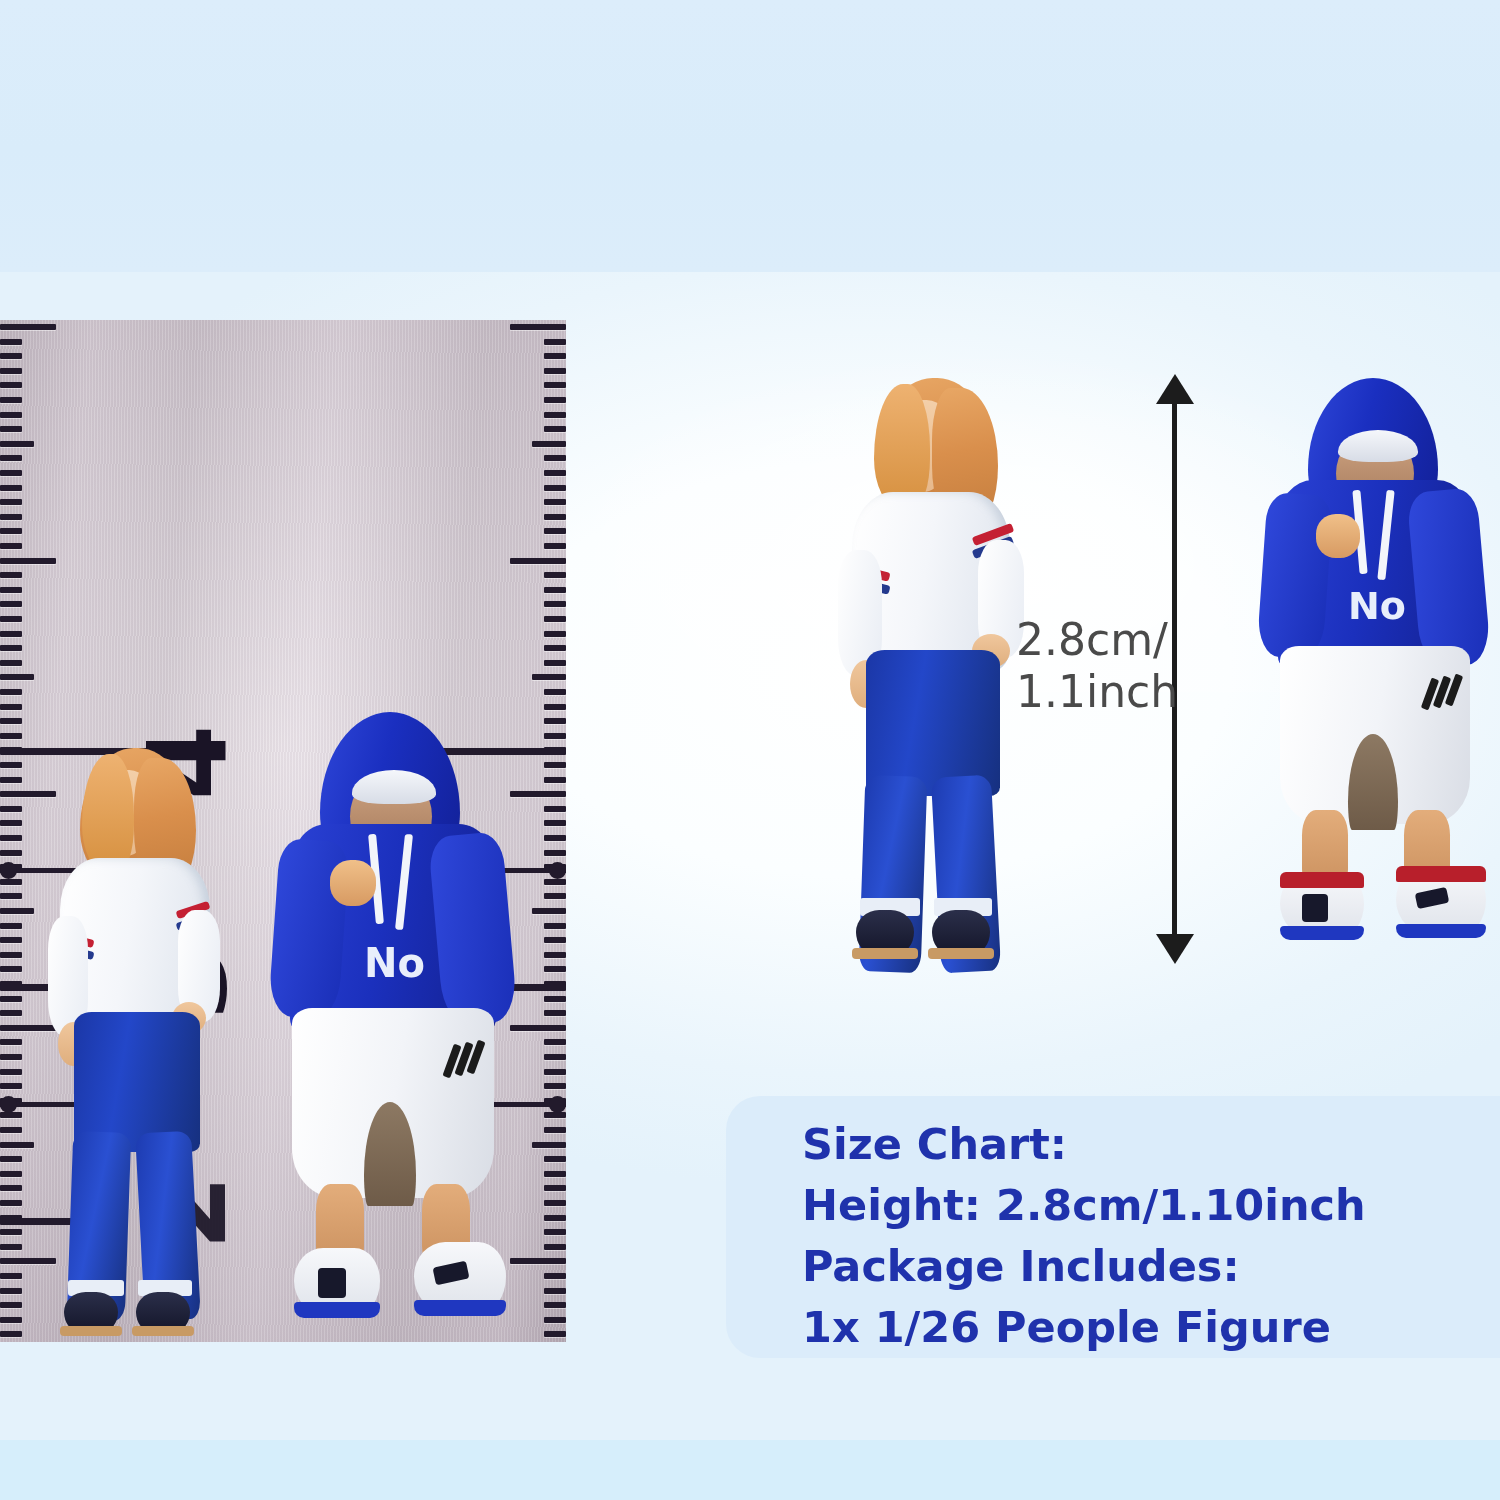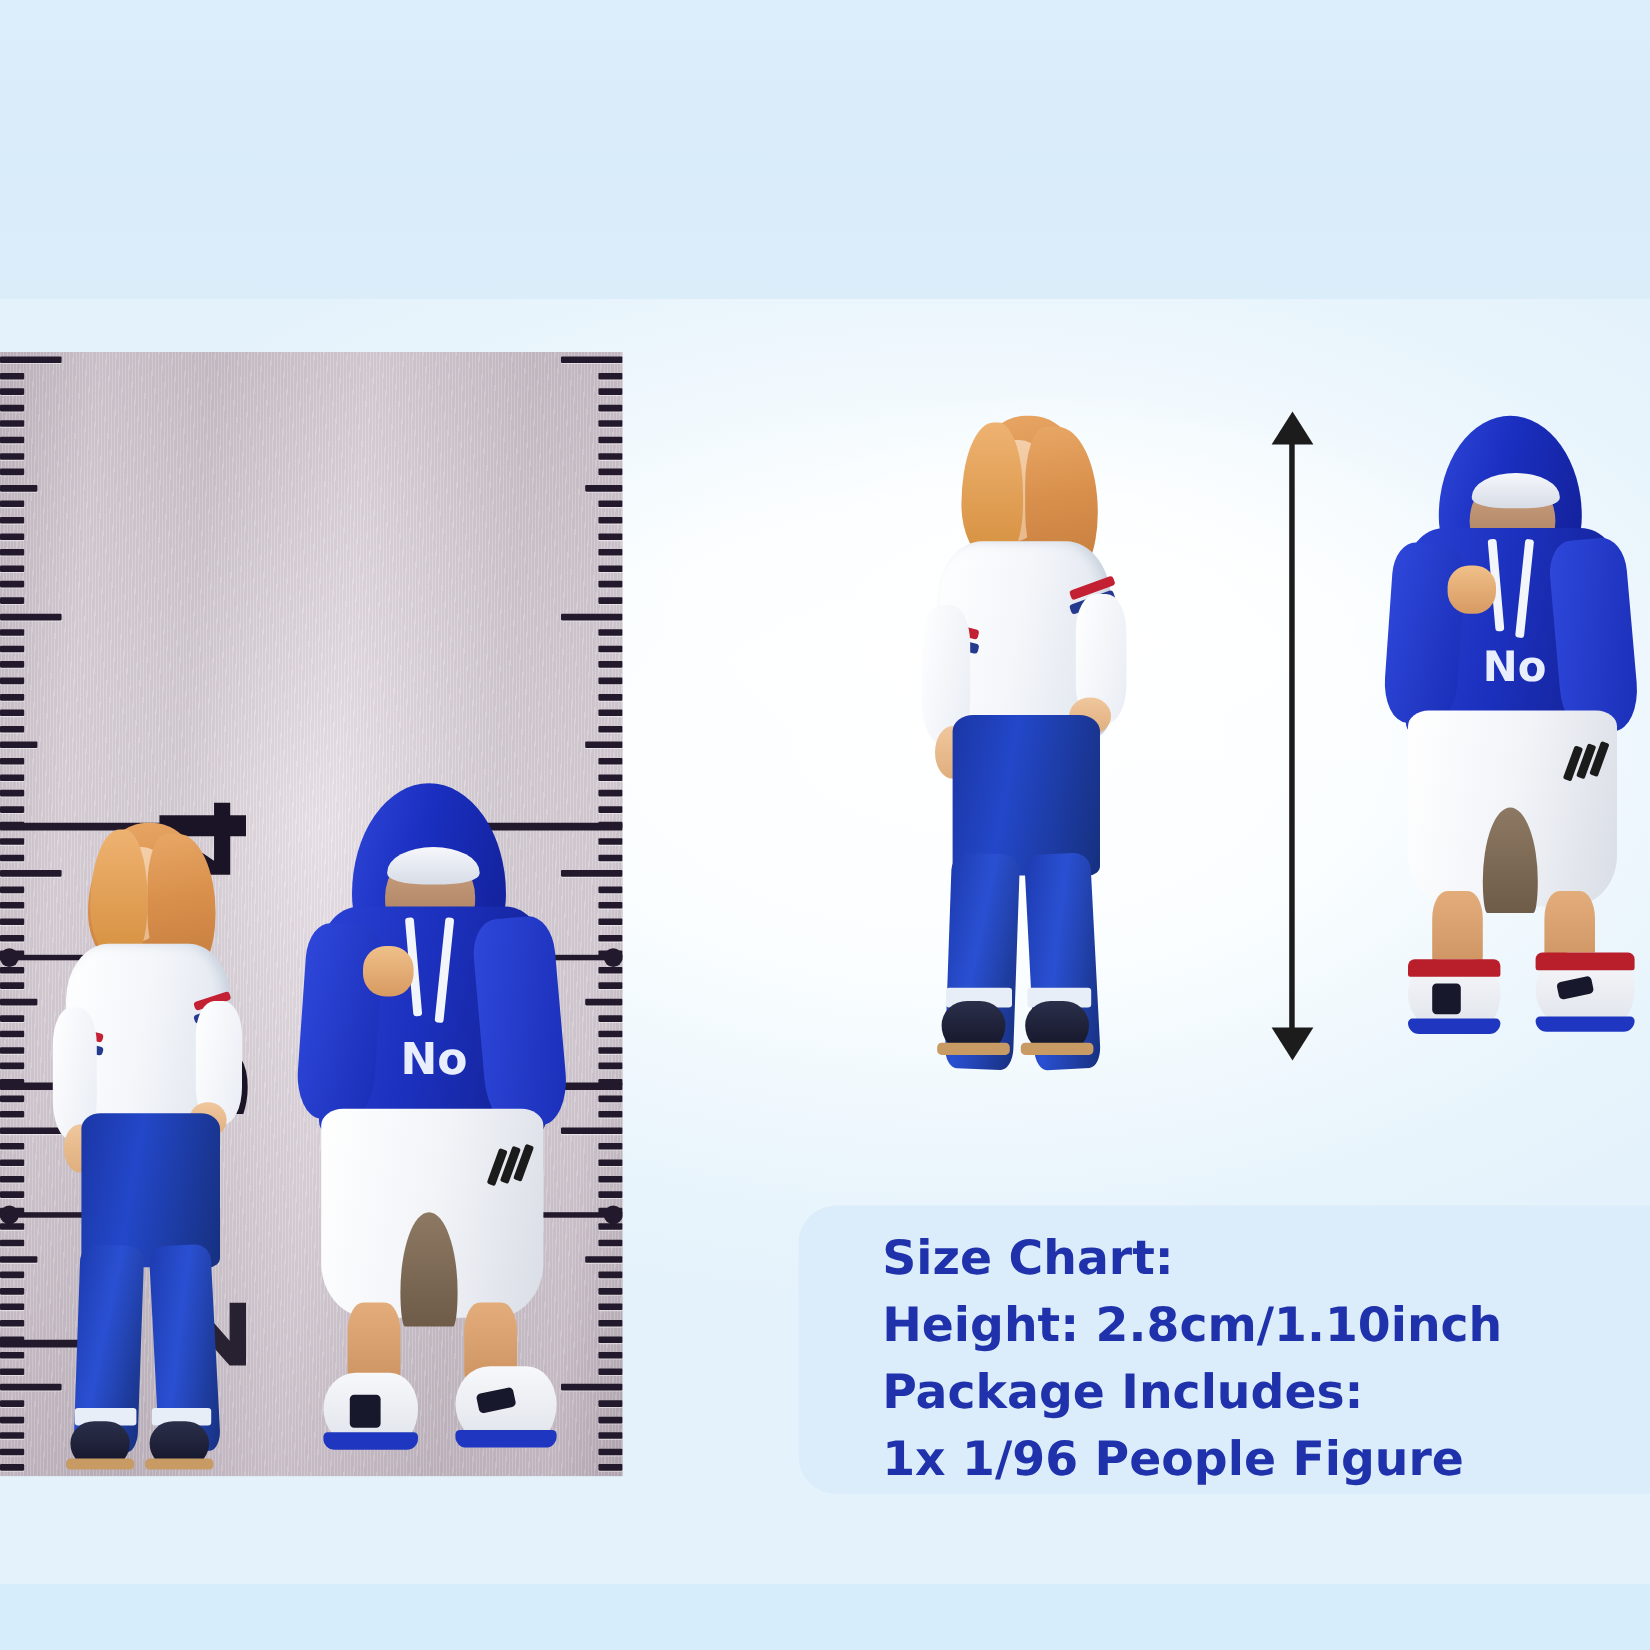--- a/index.html
+++ b/index.html
@@ -493,20 +493,22 @@
     <div class="f-shoe" style="left:96px; top:538px; width:58px;  height:44px;"></div>
     <div class="f-sole" style="left:16px; top:576px; width:66px;  height:11px;"></div>
     <div class="f-sole" style="left:92px; top:576px; width:66px;  height:11px;"></div>
   </div>
 
   <div class="dim-arrow" style="left:1168px; top:374px; width:40px; height:590px;">
     <div class="arrow-head up"></div>
     <div class="dim-line"></div>
     <div class="arrow-head down"></div>
   </div>
+  <div class="dim-label" style="left:1016px; top:614px; width:160px;">2.8cm/
+1.1inch</div>
 
   <div class="fig" style="left:1262px; top:378px; width:230px; height:582px;">
     <div class="m-hood" style="left:46px; top:0px;   width:130px; height:152px;"></div>
     <div class="m-face-shadow" style="left:74px; top:56px;  width:78px;  height:90px;"></div>
     <div class="m-cap" style="left:76px; top:52px;  width:80px;  height:32px;"></div>
     <div class="m-body" style="left:16px; top:102px; width:194px; height:192px;"></div>
     <div class="m-sleeve" style="left:0px;  top:116px; width:66px;  height:164px; transform:rotate(4deg);"></div>
     <div class="m-sleeve" style="left:152px;top:112px; width:70px;  height:176px; transform:rotate(-5deg);"></div>
     <div class="m-string" style="left:94px; top:112px; width:8px;  height:84px; transform:rotate(-5deg);"></div>
     <div class="m-string" style="left:120px;top:112px; width:8px;  height:90px; transform:rotate(6deg);"></div>
@@ -527,18 +529,18 @@
     <div class="m-sneak-dark" style="left:40px; top:516px; width:26px;  height:28px;"></div>
     <div class="m-sneak-dark" style="left:154px;top:512px; width:32px;  height:16px; transform:rotate(-12deg);"></div>
     <div class="m-sneak-blue" style="left:18px; top:548px; width:84px;  height:14px;"></div>
     <div class="m-sneak-blue" style="left:134px;top:546px; width:90px;  height:14px;"></div>
   </div>
 
   <div class="size-card">
     <div class="size-card-text">Size Chart:
 Height: 2.8cm/1.10inch
 Package Includes:
-1x 1/96 People Figure</div>
+1x 1/26 People Figure</div>
   </div>
 
   <div class="bottom-band"></div>
 
 </div>
 
 </body></html>

